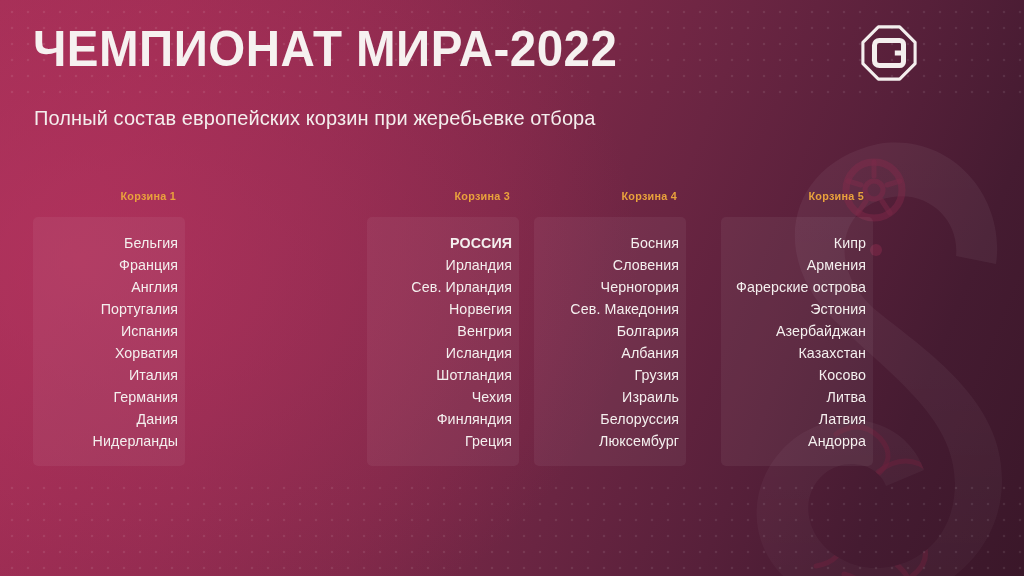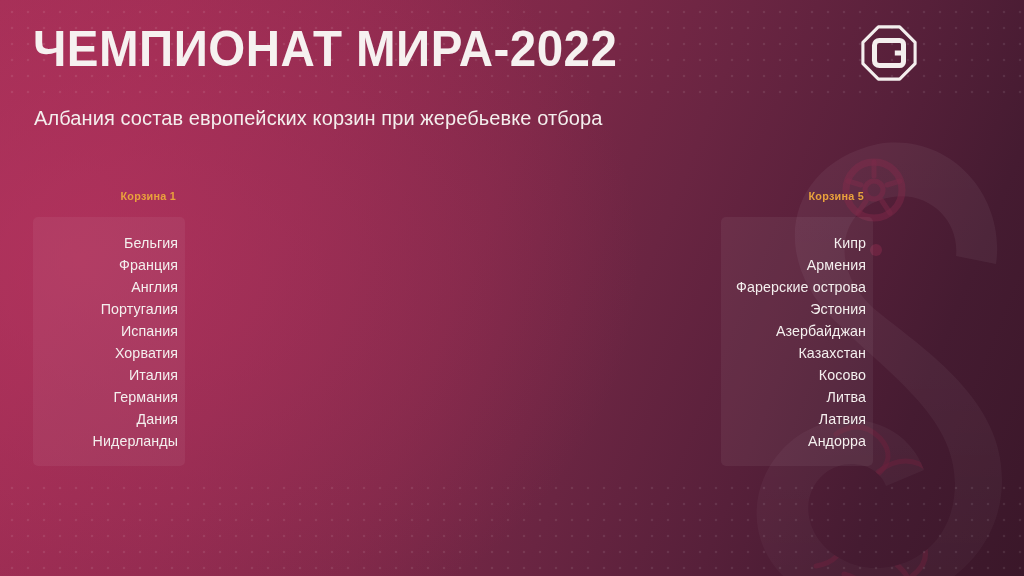--- a/index.html
+++ b/index.html
@@ -149,21 +149,21 @@
       </g>
     </g>
     <circle cx="148" cy="146" r="6" fill="#b4345c" fill-opacity="0.55"></circle>
   </svg>
 
   <div class="dots top"></div>
   <div class="dots bottom"></div>
 
   <div class="header">
     <div class="title">ЧЕМПИОНАТ МИРА-2022</div>
-    <div class="subtitle">Албания состав европейских корзин при жеребьевке отбора</div>
+    <div class="subtitle">Полный состав европейских корзин при жеребьевке отбора</div>
 
     <svg class="logo" viewBox="0 0 60 60" xmlns="http://www.w3.org/2000/svg" aria-hidden="true">
       <path d="M19 3 H41 L57 19 V41 L41 57 H19 L3 41 V19 Z" fill="none" stroke="#f4efee" stroke-width="3.2" stroke-linejoin="round"></path>
 
       <path d="M27 17 H20 a5 5 0 0 0 -5 5 v16 a5 5 0 0 0 5 5 h7" fill="none" stroke="#f4efee" stroke-width="5.2" stroke-linecap="square"></path>
 
       <path d="M31 17 h10 a4 4 0 0 1 4 4 v18 a4 4 0 0 1 -4 4 h-10" fill="none" stroke="#f4efee" stroke-width="5.2" stroke-linecap="square"></path>
       <line x1="36" y1="30" x2="45" y2="30" stroke="#f4efee" stroke-width="5.2"></line>
     </svg>
   </div>
@@ -177,20 +177,50 @@
           <div class="team">Англия</div>
           <div class="team">Португалия</div>
           <div class="team">Испания</div>
           <div class="team">Хорватия</div>
           <div class="team">Италия</div>
           <div class="team">Германия</div>
           <div class="team">Дания</div>
           <div class="team">Нидерланды</div>
         </div>
       </div>
+      <div class="pot" style="left: 367px;">
+        <div class="pot-label">Корзина 3</div>
+        <div class="pot-box">
+          <div class="team host">РОССИЯ</div>
+          <div class="team">Ирландия</div>
+          <div class="team">Сев. Ирландия</div>
+          <div class="team">Норвегия</div>
+          <div class="team">Венгрия</div>
+          <div class="team">Исландия</div>
+          <div class="team">Шотландия</div>
+          <div class="team">Чехия</div>
+          <div class="team">Финляндия</div>
+          <div class="team">Греция</div>
+        </div>
+      </div>
+      <div class="pot" style="left: 534px;">
+        <div class="pot-label">Корзина 4</div>
+        <div class="pot-box">
+          <div class="team">Босния</div>
+          <div class="team">Словения</div>
+          <div class="team">Черногория</div>
+          <div class="team">Сев. Македония</div>
+          <div class="team">Болгария</div>
+          <div class="team">Албания</div>
+          <div class="team">Грузия</div>
+          <div class="team">Израиль</div>
+          <div class="team">Белоруссия</div>
+          <div class="team">Люксембург</div>
+        </div>
+      </div>
       <div class="pot" style="left: 701px; margin-left: 20px;">
         <div class="pot-label">Корзина 5</div>
         <div class="pot-box">
           <div class="team">Кипр</div>
           <div class="team">Армения</div>
           <div class="team">Фарерские острова</div>
           <div class="team">Эстония</div>
           <div class="team">Азербайджан</div>
           <div class="team">Казахстан</div>
           <div class="team">Косово</div>

